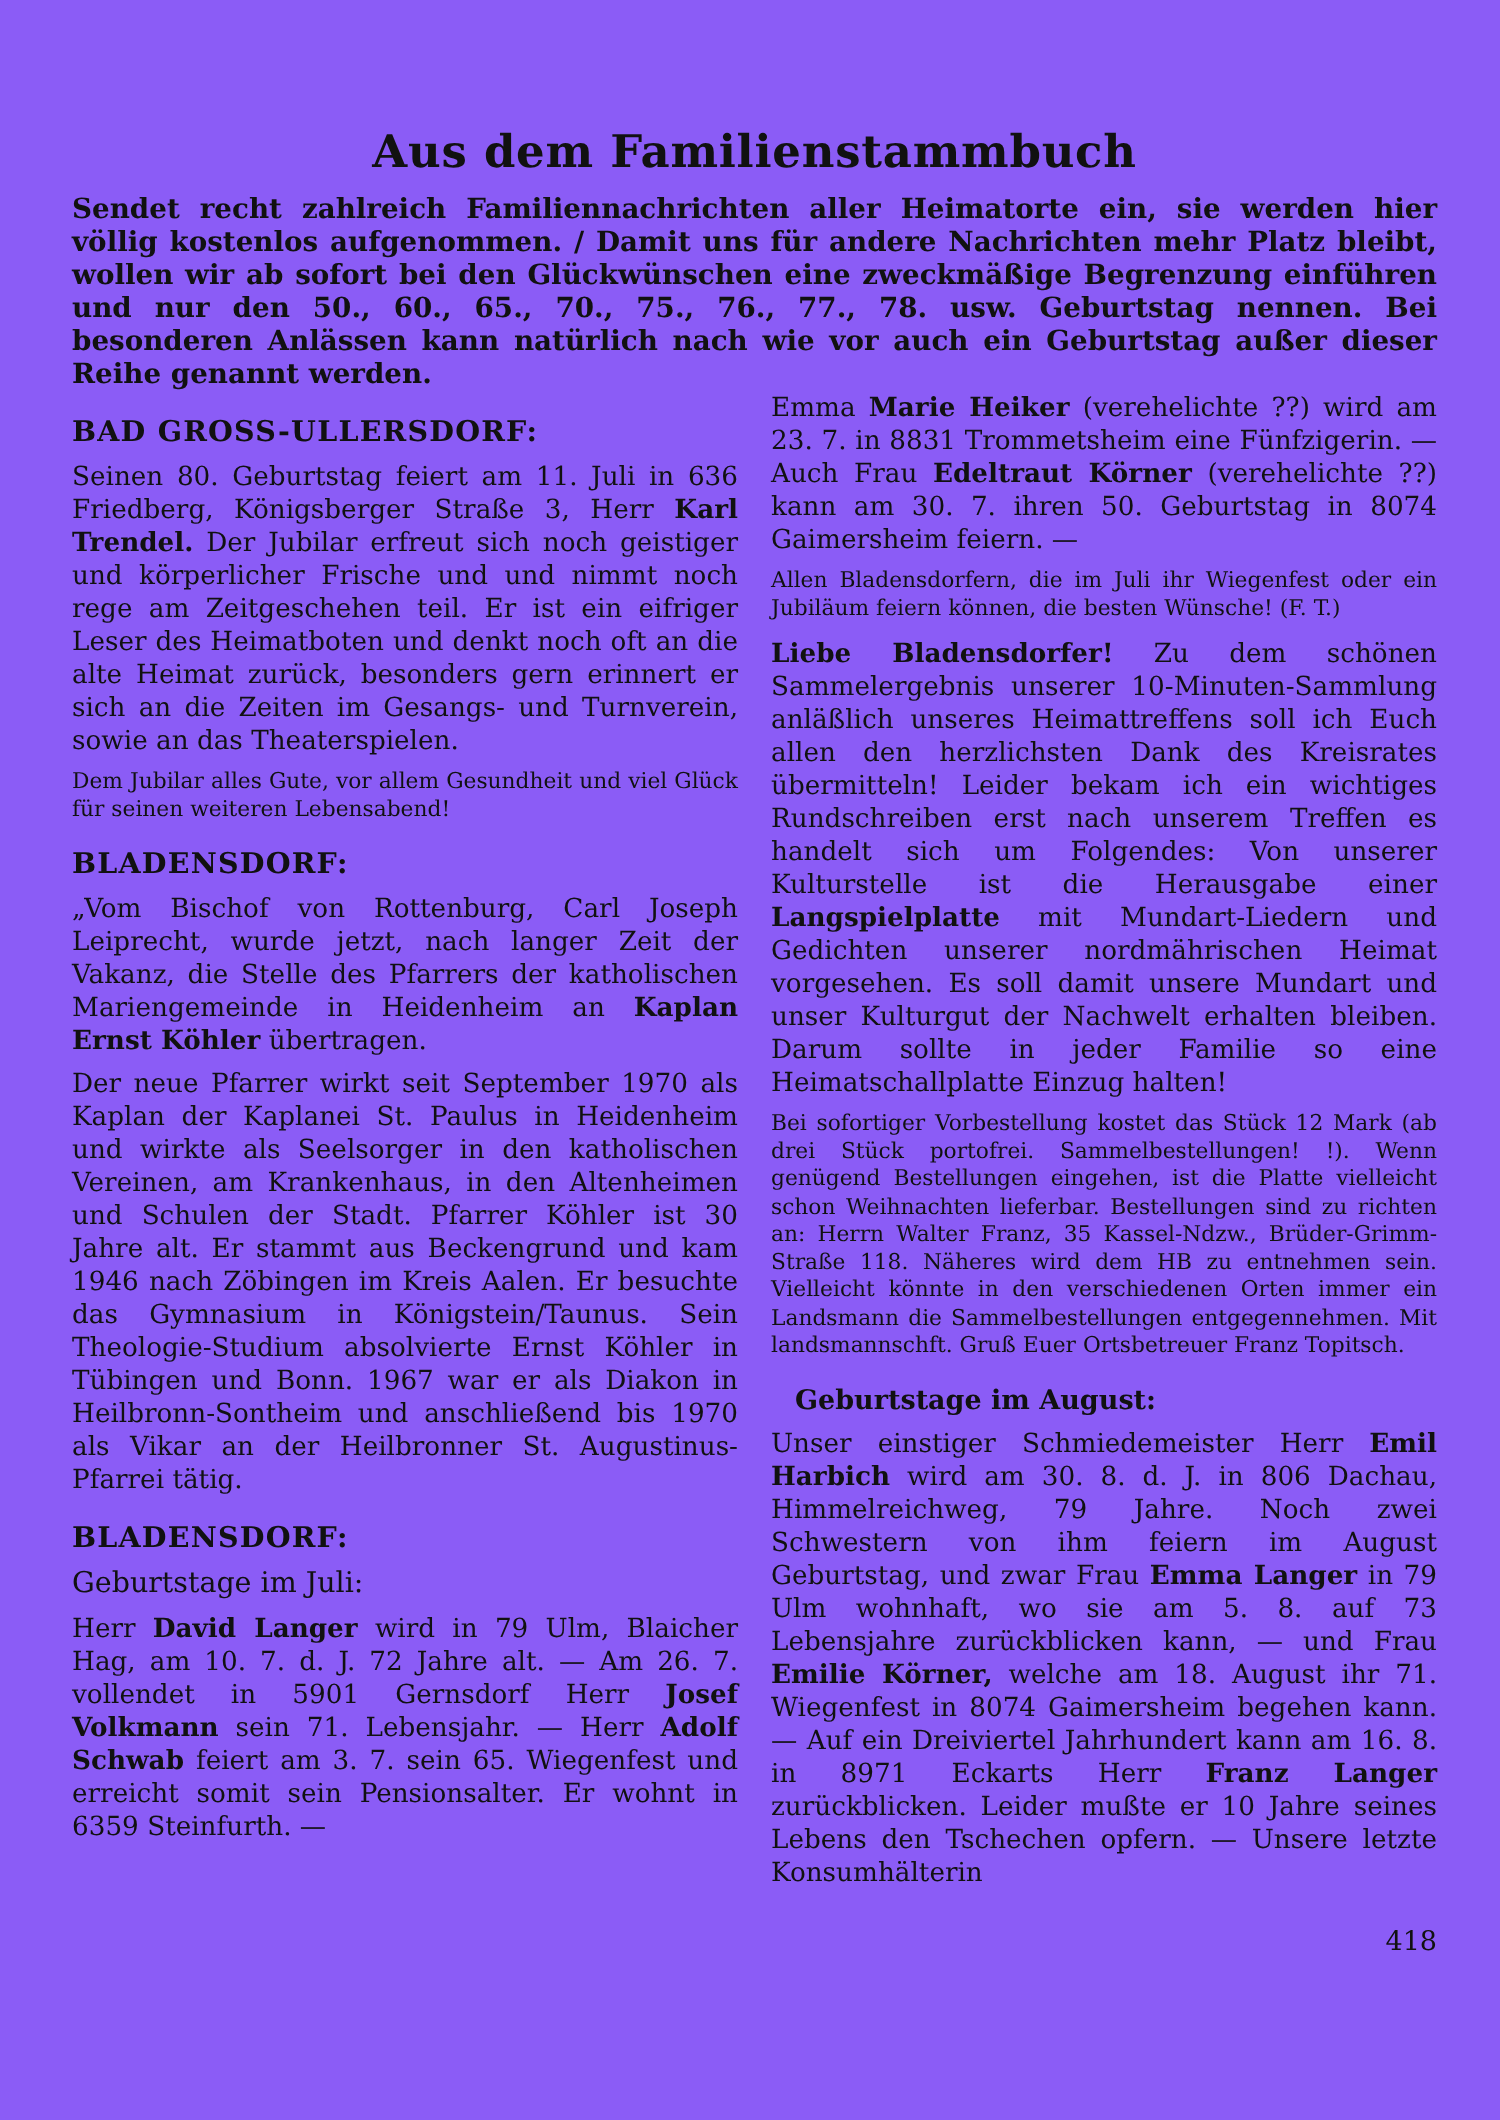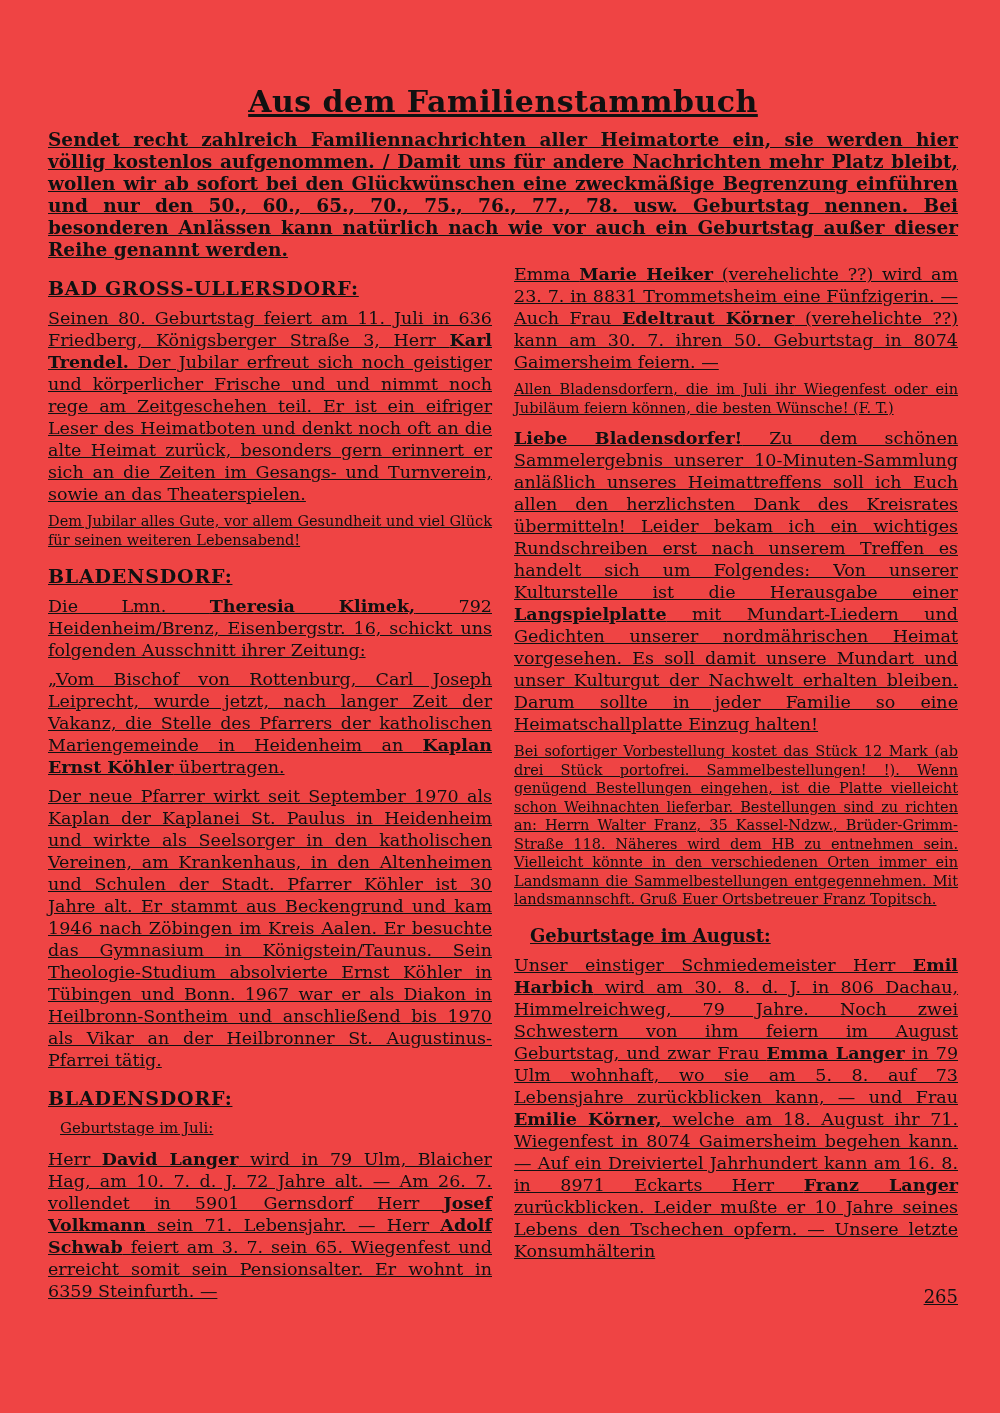--- a/index.html
+++ b/index.html
@@ -5,27 +5,26 @@
   html, body {
     margin: 0;
     padding: 0;
     background: #e8e8e8;
   }
   .page {
     position: relative;
     width: 1000px;
     height: 1413px;
     margin: 0 auto;
-    background: #ef4444;
+    background: #8b5cf6;
     color: #111111;
     font-family: "DejaVu Serif", "Liberation Serif", serif;
     box-sizing: border-box;
     padding: 84px 42px 16px 48px;
     overflow: hidden;
-    text-decoration: underline;
   }
   .title {
     font-size: 30px;
     font-weight: bold;
     text-align: center;
     margin: 0 0 10px 0;
     letter-spacing: 0.5px;
   }
   .intro {
     font-size: 18.5px;
@@ -37,21 +36,20 @@
   .intro-last {
     font-size: 18.5px;
     font-weight: bold;
     line-height: 22px;
     text-align: center;
     margin: 0 0 18px 0;
   }
   .columns {
     display: flex;
     gap: 22px;
-    align-items: center;
   }
   .col {
     flex: 1 1 0;
     min-width: 0;
   }
   h2.sect {
     font-size: 19px;
     font-weight: bold;
     letter-spacing: 0.8px;
     margin: 16px 0 8px 0;
@@ -67,23 +65,23 @@
     text-align: justify;
     margin: 0 0 7px 0;
   }
   p.small {
     font-size: 14.5px;
     line-height: 18.5px;
     text-align: justify;
     margin: 2px 0 10px 0;
   }
   p.plainline {
-    font-size: 15px;
+    font-size: 19px;
     line-height: 22px;
-    margin: 0 0 9px 12px;
+    margin: 0 0 9px 0;
   }
   .b { font-weight: bold; }
   .page-number {
     text-align: right;
     font-size: 18px;
     margin-top: 24px;
   }
 </style>
 </head>
 <body>
@@ -95,37 +93,36 @@
   <p class="intro">Sendet recht zahlreich Familiennachrichten aller Heimatorte ein, sie werden hier völlig kostenlos aufgenommen. / Damit uns für andere Nachrichten mehr Platz bleibt, wollen wir ab sofort bei den Glückwünschen eine zweckmäßige Begrenzung einführen und nur den 50., 60., 65., 70., 75., 76., 77., 78. usw. Geburtstag nennen. Bei besonderen Anlässen kann natürlich nach wie vor auch ein Geburtstag außer dieser Reihe genannt werden.</p>
 
   <div class="columns">
 
     <div class="col">
       <h2 class="sect">BAD GROSS-ULLERSDORF:</h2>
       <p class="body"><span>Seinen 80. Geburtstag feiert am 11. Juli in 636 Friedberg, Königsberger Straße 3, Herr </span><span class="b">Karl Trendel.</span><span> Der Jubilar erfreut sich noch geistiger und körperlicher Frische und und nimmt noch rege am Zeitgeschehen teil. Er ist ein eifriger Leser des Heimatboten und denkt noch oft an die alte Heimat zurück, besonders gern erinnert er sich an die Zeiten im Gesangs- und Turnverein, sowie an das Theaterspielen.</span></p>
       <p class="small">Dem Jubilar alles Gute, vor allem Gesundheit und viel Glück für seinen weiteren Lebensabend!</p>
 
       <h2 class="sect">BLADENSDORF:</h2>
-      <p class="body"><span>Die Lmn. </span><span class="b">Theresia Klimek,</span><span> 792 Heidenheim/Brenz, Eisenbergstr. 16, schickt uns folgenden Ausschnitt ihrer Zeitung:</span></p>
       <p class="body"><span>„Vom Bischof von Rottenburg, Carl Joseph Leiprecht, wurde jetzt, nach langer Zeit der Vakanz, die Stelle des Pfarrers der katholischen Mariengemeinde in Heidenheim an </span><span class="b">Kaplan Ernst Köhler</span><span> übertragen.</span></p>
       <p class="body">Der neue Pfarrer wirkt seit September 1970 als Kaplan der Kaplanei St. Paulus in Heidenheim und wirkte als Seelsorger in den katholischen Vereinen, am Krankenhaus, in den Altenheimen und Schulen der Stadt. Pfarrer Köhler ist 30 Jahre alt. Er stammt aus Beckengrund und kam 1946 nach Zöbingen im Kreis Aalen. Er besuchte das Gymnasium in Königstein/Taunus. Sein Theologie-Studium absolvierte Ernst Köhler in Tübingen und Bonn. 1967 war er als Diakon in Heilbronn-Sontheim und anschließend bis 1970 als Vikar an der Heilbronner St. Augustinus-Pfarrei tätig.</p>
 
       <h2 class="sect">BLADENSDORF:</h2>
       <p class="plainline">Geburtstage im Juli:</p>
       <p class="body"><span>Herr </span><span class="b">David Langer</span><span> wird in 79 Ulm, Blaicher Hag, am 10. 7. d. J. 72 Jahre alt. — Am 26. 7. vollendet in 5901 Gernsdorf Herr </span><span class="b">Josef Volkmann</span><span> sein 71. Lebensjahr. — Herr </span><span class="b">Adolf Schwab</span><span> feiert am 3. 7. sein 65. Wiegenfest und erreicht somit sein Pensionsalter. Er wohnt in 6359 Steinfurth. —</span></p>
     </div>
 
     <div class="col">
       <p class="body"><span>Emma </span><span class="b">Marie Heiker</span><span> (verehelichte ??) wird am 23. 7. in 8831 Trommetsheim eine Fünfzigerin. — Auch Frau </span><span class="b">Edeltraut Körner</span><span> (verehelichte ??) kann am 30. 7. ihren 50. Geburtstag in 8074 Gaimersheim feiern. —</span></p>
       <p class="small">Allen Bladensdorfern, die im Juli ihr Wiegenfest oder ein Jubiläum feiern können, die besten Wünsche! (F. T.)</p>
 
       <p class="body"><span class="b">Liebe Bladensdorfer!</span><span> Zu dem schönen Sammelergebnis unserer 10-Minuten-Sammlung anläßlich unseres Heimattreffens soll ich Euch allen den herzlichsten Dank des Kreisrates übermitteln! Leider bekam ich ein wichtiges Rundschreiben erst nach unserem Treffen es handelt sich um Folgendes: Von unserer Kulturstelle ist die Herausgabe einer </span><span class="b">Langspielplatte</span><span> mit Mundart-Liedern und Gedichten unserer nordmährischen Heimat vorgesehen. Es soll damit unsere Mundart und unser Kulturgut der Nachwelt erhalten bleiben. Darum sollte in jeder Familie so eine Heimatschallplatte Einzug halten!</span></p>
       <p class="small">Bei sofortiger Vorbestellung kostet das Stück 12 Mark (ab drei Stück portofrei. Sammelbestellungen! !). Wenn genügend Bestellungen eingehen, ist die Platte vielleicht schon Weihnachten lieferbar. Bestellungen sind zu richten an: Herrn Walter Franz, 35 Kassel-Ndzw., Brüder-Grimm-Straße 118. Näheres wird dem HB zu entnehmen sein. Vielleicht könnte in den verschiedenen Orten immer ein Landsmann die Sammelbestellungen entgegennehmen. Mit landsmannschft. Gruß Euer Ortsbetreuer Franz Topitsch.</p>
 
       <h3 class="subsect">Geburtstage im August:</h3>
       <p class="body"><span>Unser einstiger Schmiedemeister Herr </span><span class="b">Emil Harbich</span><span> wird am 30. 8. d. J. in 806 Dachau, Himmelreichweg, 79 Jahre. Noch zwei Schwestern von ihm feiern im August Geburtstag, und zwar Frau </span><span class="b">Emma Langer</span><span> in 79 Ulm wohnhaft, wo sie am 5. 8. auf 73 Lebensjahre zurückblicken kann, — und Frau </span><span class="b">Emilie Körner,</span><span> welche am 18. August ihr 71. Wiegenfest in 8074 Gaimersheim begehen kann. — Auf ein Dreiviertel Jahrhundert kann am 16. 8. in 8971 Eckarts Herr </span><span class="b">Franz Langer</span><span> zurückblicken. Leider mußte er 10 Jahre seines Lebens den Tschechen opfern. — Unsere letzte Konsumhälterin</span></p>
 
-      <div class="page-number">265</div>
+      <div class="page-number">418</div>
     </div>
 
   </div>
 
 </div>
 
 </body></html>

